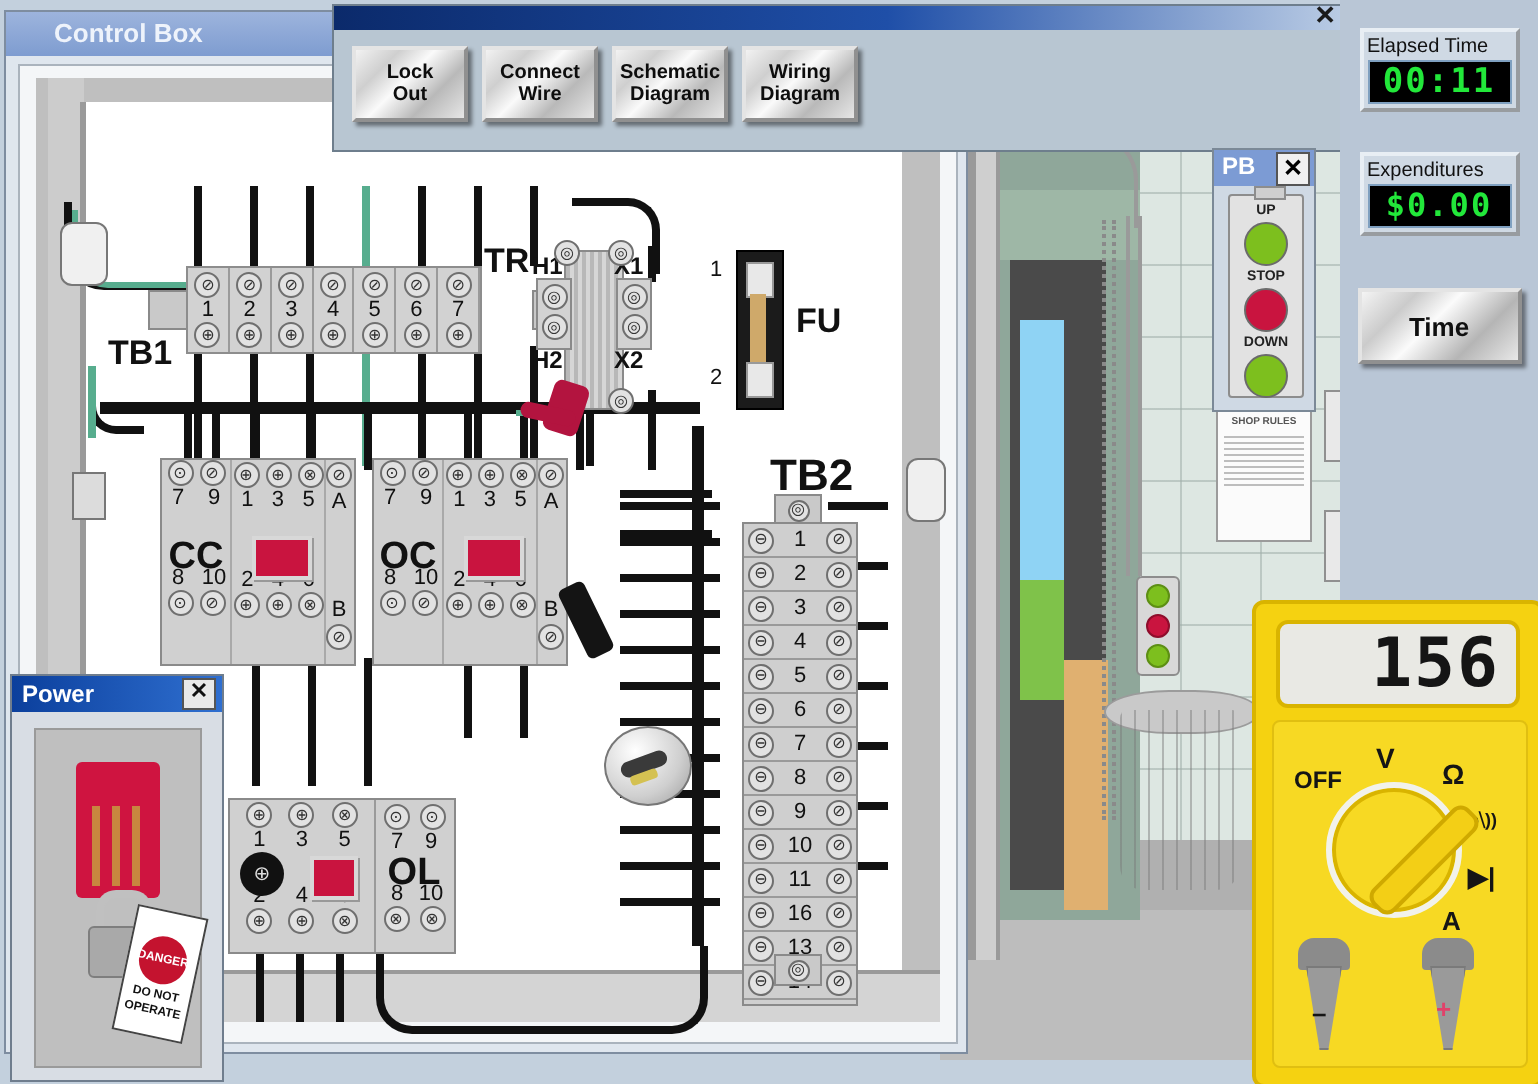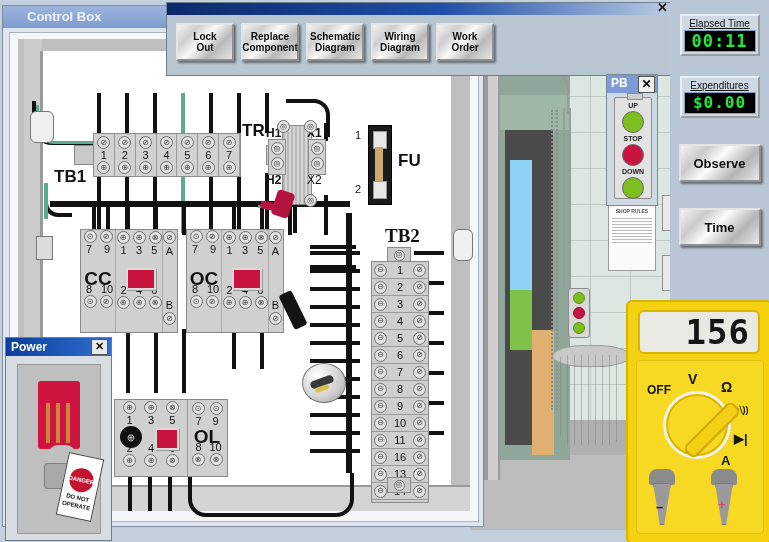--- a/index.html
+++ b/index.html
@@ -96,21 +96,21 @@
   .tbtns{display:flex;gap:7px;padding:8px 0 0 9px;}
   .tbtn{width:58px;height:38px;
     background:linear-gradient(135deg,#f2f2f2 0%,#cfcfcf 25%,#fafafa 45%,#b9b9b9 70%,#e6e6e6 100%);
     border:2px outset #e4e4e4;box-shadow:2px 2px 2px rgba(0,0,0,.45);
     font-size:10px;font-weight:bold;color:#0d0d0d;display:flex;align-items:center;
     justify-content:center;text-align:center;line-height:1.1;cursor:pointer;box-sizing:border-box;}
 
   
   .rstrip{position:absolute;left:670px;top:0;width:99px;height:542px;background:#b9c6d6;}
   .meterbox{width:80px;margin:0 auto;background:#cfd9e4;border:2px outset #e8eef4;padding:2px;box-sizing:border-box;}
-  .meterlbl{font-size:10px;color:#111;text-align:center;line-height:12px;text-decoration:underline;}
+  .meterlbl{font-size:10px;color:#111;line-height:12px;}
   .lcd{background:#000;color:#22e83a;font-family:"DejaVu Sans Mono",monospace;font-weight:bold;
     font-size:17px;text-align:center;letter-spacing:1px;border:1px solid #7fa0c0;line-height:20px;}
   .lcd.money{color:#22e83a;font-size:16px;}
   .rbtn{width:82px;height:38px;margin:0 auto;
     background:linear-gradient(135deg,#f4f4f4 0%,#cbcbcb 25%,#fbfbfb 45%,#b5b5b5 72%,#e8e8e8 100%);
     border:2px outset #e4e4e4;box-shadow:2px 2px 2px rgba(0,0,0,.45);
     display:flex;align-items:center;justify-content:center;font-size:13px;font-weight:bold;color:#101010;cursor:pointer;box-sizing:border-box;}
 
   
   .dmm{position:absolute;left:626px;top:300px;width:142px;height:240px;background:#f5d211;border:2px solid #d9b400;border-radius:6px;}
@@ -338,21 +338,21 @@
         <div class="screw" style="margin:2px auto;">◎</div>
         <div class="screw" style="margin:2px auto;">◎</div>
       </div>
       <div class="tr-term" style="left:298px;top:106px;width:16px;height:34px;">
         <div class="screw" style="margin:2px auto;">◎</div>
         <div class="screw" style="margin:2px auto;">◎</div>
       </div>
       <div class="lbl" style="position:absolute;left:256px;top:93px;font-weight:bold;font-size:12px;">H1</div>
       <div class="lbl" style="position:absolute;left:297px;top:93px;font-weight:bold;font-size:12px;">X1</div>
       <div class="lbl" style="position:absolute;left:256px;top:140px;font-weight:bold;font-size:12px;">H2</div>
-      <div class="lbl" style="position:absolute;left:297px;top:140px;font-weight:normal;font-size:12px;">X2</div>
+      <div class="lbl" style="position:absolute;left:297px;top:140px;font-weight:bold;font-size:12px;">X2</div>
       <div class="screw" style="position:absolute;left:267px;top:87px;">◎</div>
       <div class="screw" style="position:absolute;left:294px;top:87px;">◎</div>
       <div class="screw" style="position:absolute;left:267px;top:161px;">◎</div>
       <div class="screw" style="position:absolute;left:294px;top:161px;">◎</div>
 
       <div class="big-lbl" style="position:absolute;left:388px;top:118px;">FU</div>
       <div class="fuse-hold" style="left:358px;top:92px;width:22px;height:78px;"></div>
       <div class="fuse-cap" style="left:363px;top:98px;width:12px;height:16px;"></div>
       <div class="fuse-body" style="left:365px;top:114px;width:8px;height:34px;"></div>
       <div class="fuse-cap" style="left:363px;top:148px;width:12px;height:16px;"></div>
@@ -455,21 +455,21 @@
             </div>
             <div style="position: absolute; left: 81px; top: 0px; width: 15px; height: 100%; text-align: center;">
               <div class="screw" style="margin: 1px auto;">⊘</div>
               <div class="lbl">A</div>
               <div class="lbl" style="margin-top: 42px;">B</div>
               <div class="screw" style="margin: 1px auto;">⊘</div>
             </div>
           </div>
         </div>
 
-      <div class="big-lbl" style="position:absolute;left:375px;top:192px;font-size:19px;font-family:Liberation Serif, serif;">TB2</div>
+      <div class="big-lbl" style="position:absolute;left:375px;top:192px;font-size:22px;">TB2</div>
       <div style="position:absolute;left:377px;top:214px;width:22px;height:14px;background:#c9c9c9;border:1px solid #8a8a8a;display:flex;align-items:center;justify-content:center;">
         <div class="screw" style="width:9px;height:9px;">◎</div>
       </div>
       <div class="tb2" style="left:361px;top:228px;width:56px;height:240px;">
         <div id="tb2-rows">
             <div class="tb2row">
               <div class="screw">⊖</div>
               <div class="tb2num">1</div>
               <div class="screw">⊘</div>
             </div>
@@ -603,48 +603,42 @@
 
   <div class="toolbar">
     <div class="toolbar-tbar">
       <span class="tb-close">✕</span>
     </div>
     <div class="tbtns" id="toolbar-buttons">
         <div class="tbtn">
           <div><span>Lock</span><br><span>Out</span></div>
         </div>
         <div class="tbtn">
-          <div><span>Replace</span><br><span>Component</span></div>
+          <div><span>Connect</span><br><span>Wire</span></div>
         </div>
         <div class="tbtn">
           <div><span>Schematic</span><br><span>Diagram</span></div>
         </div>
         <div class="tbtn">
           <div><span>Wiring</span><br><span>Diagram</span></div>
         </div>
-        <div class="tbtn">
-          <div><span>Work</span><br><span>Order</span></div>
-        </div>
       </div>
   </div>
 
   <div class="rstrip">
     <div class="meterbox" style="margin-top:14px;">
       <div class="meterlbl">Elapsed Time</div>
       <div class="lcd">00:11</div>
     </div>
 
     <div class="meterbox" style="margin-top:20px;">
       <div class="meterlbl">Expenditures</div>
       <div class="lcd money">$0.00</div>
     </div>
 
-    <div class="rbtn" style="margin-top:26px;">
-      <span>Observe</span>
-    </div>
     <div class="rbtn" style="margin-top:26px;">
       <span>Time</span>
     </div>
   </div>
 
   <div class="dmm">
     <div class="dmm-screen">
       <span class="dmm-val">156</span>
     </div>
     <div class="dmm-face">

